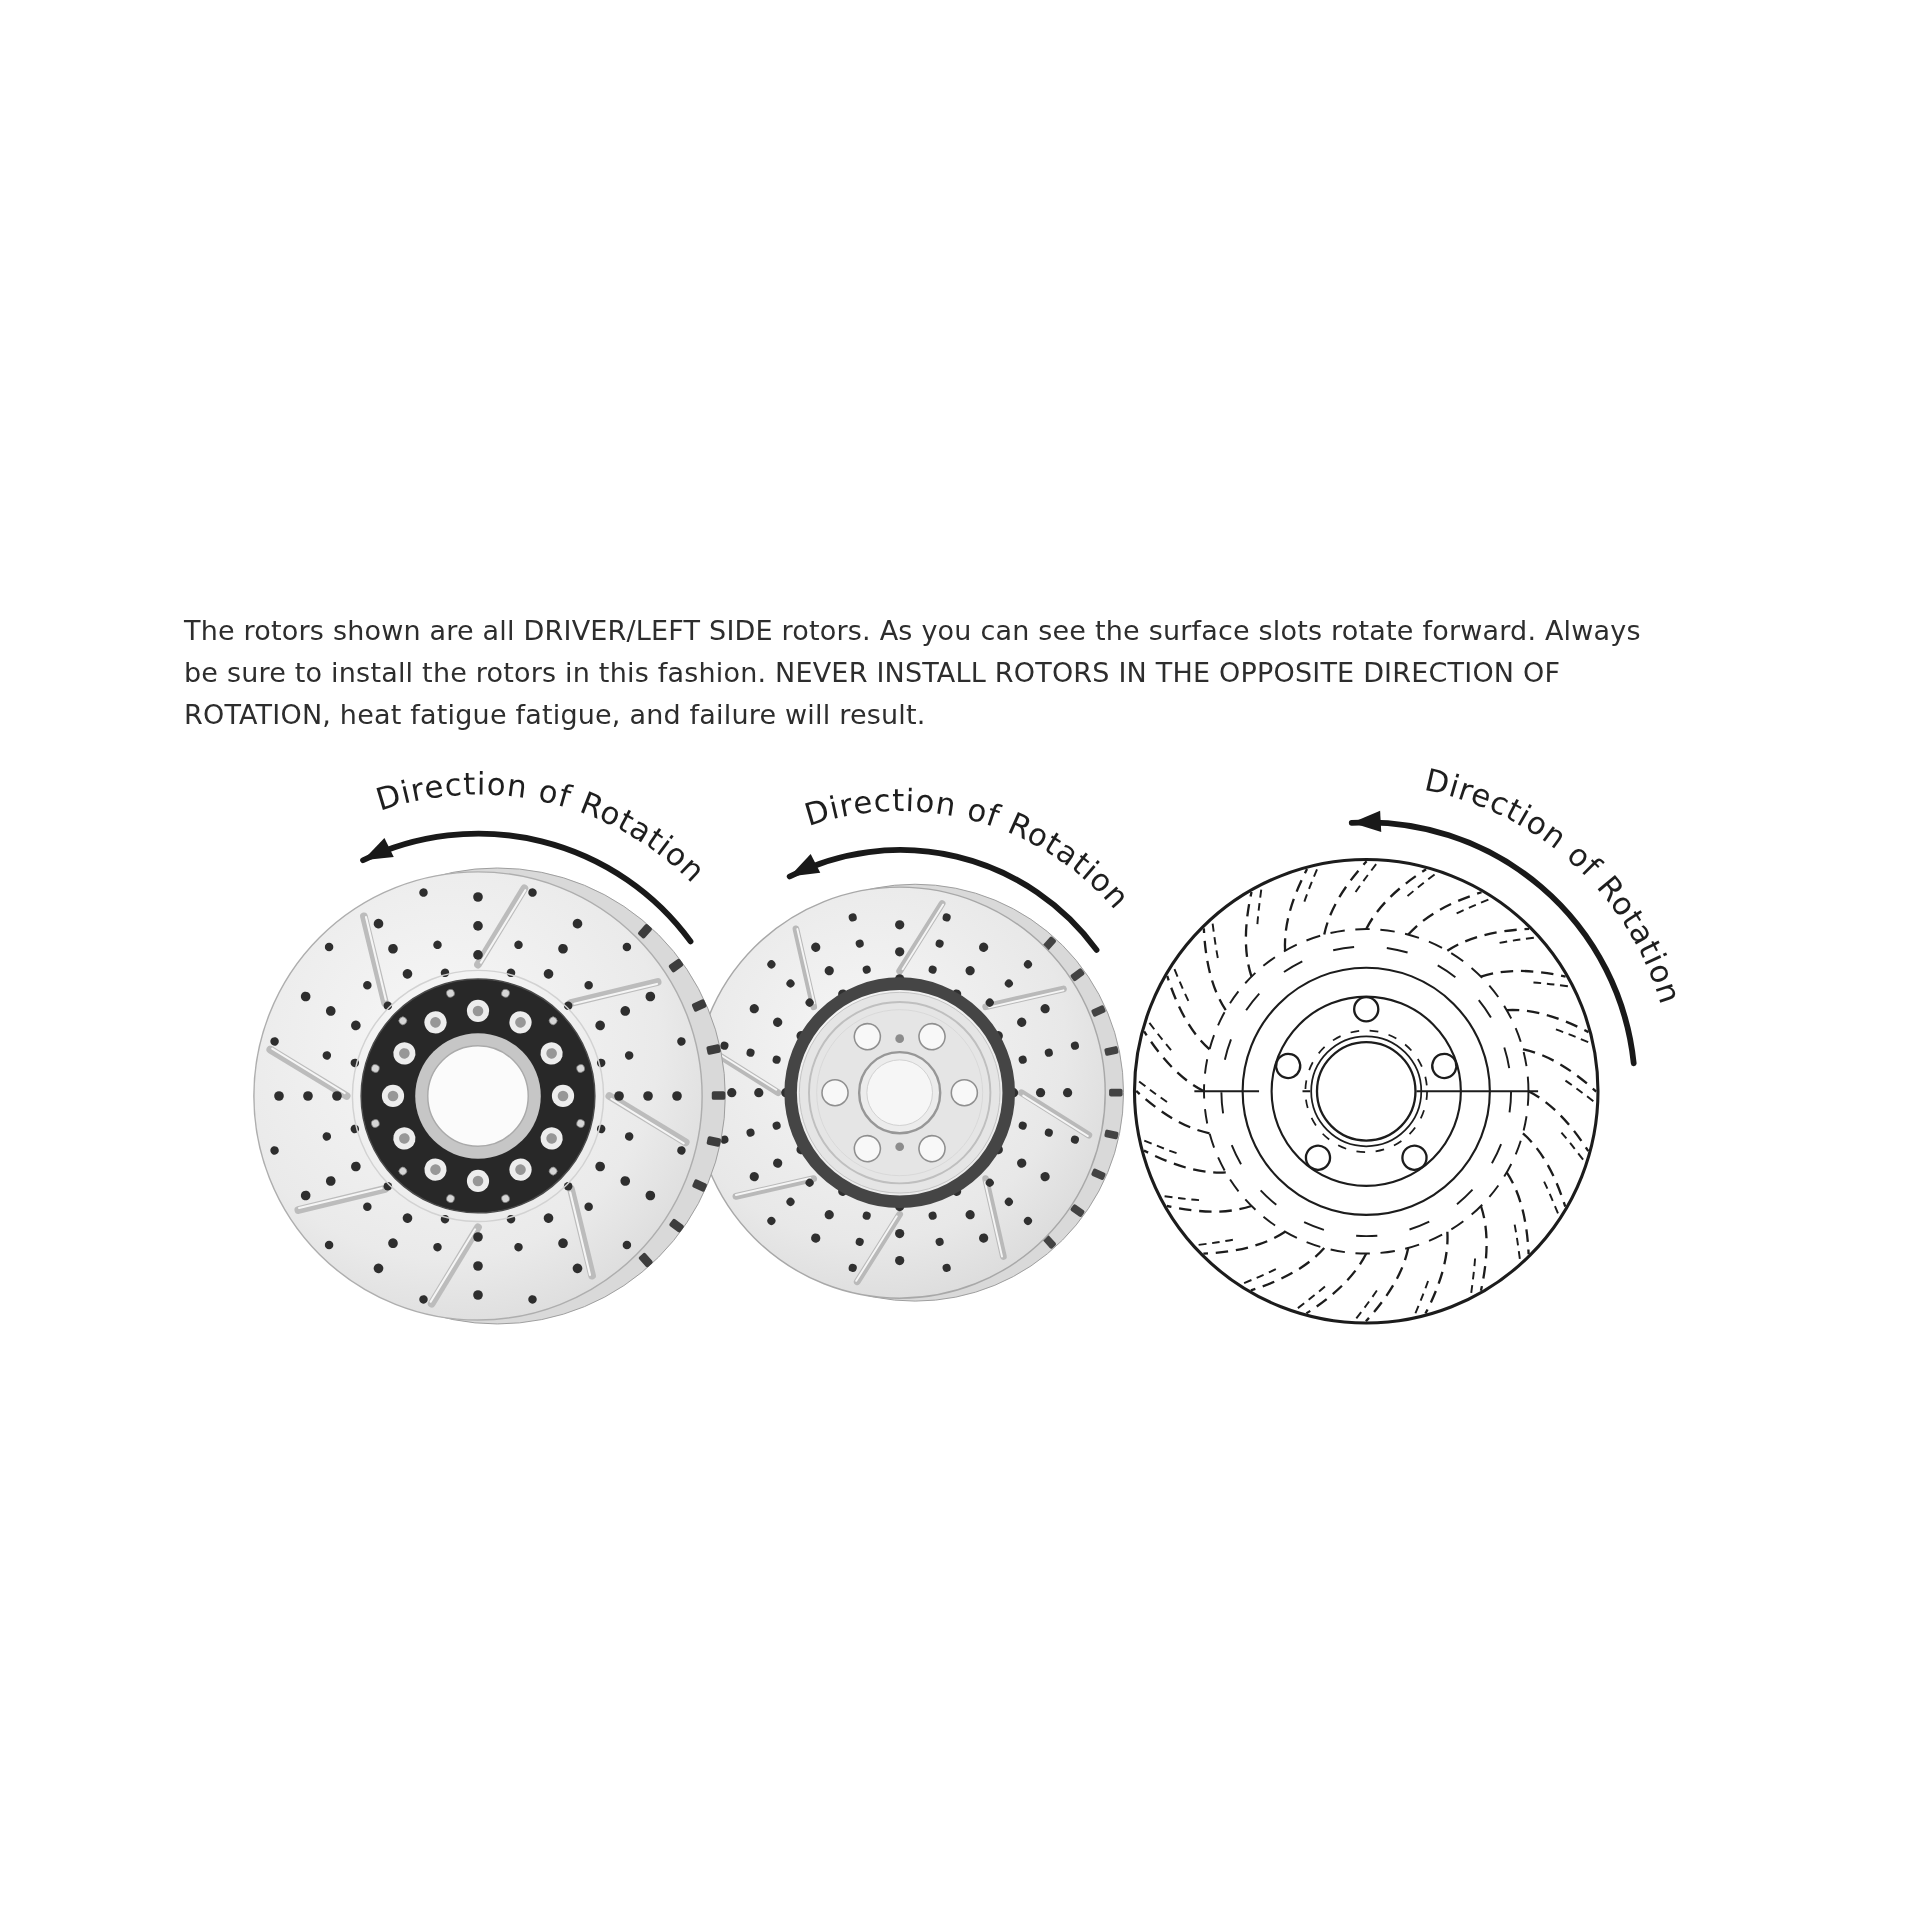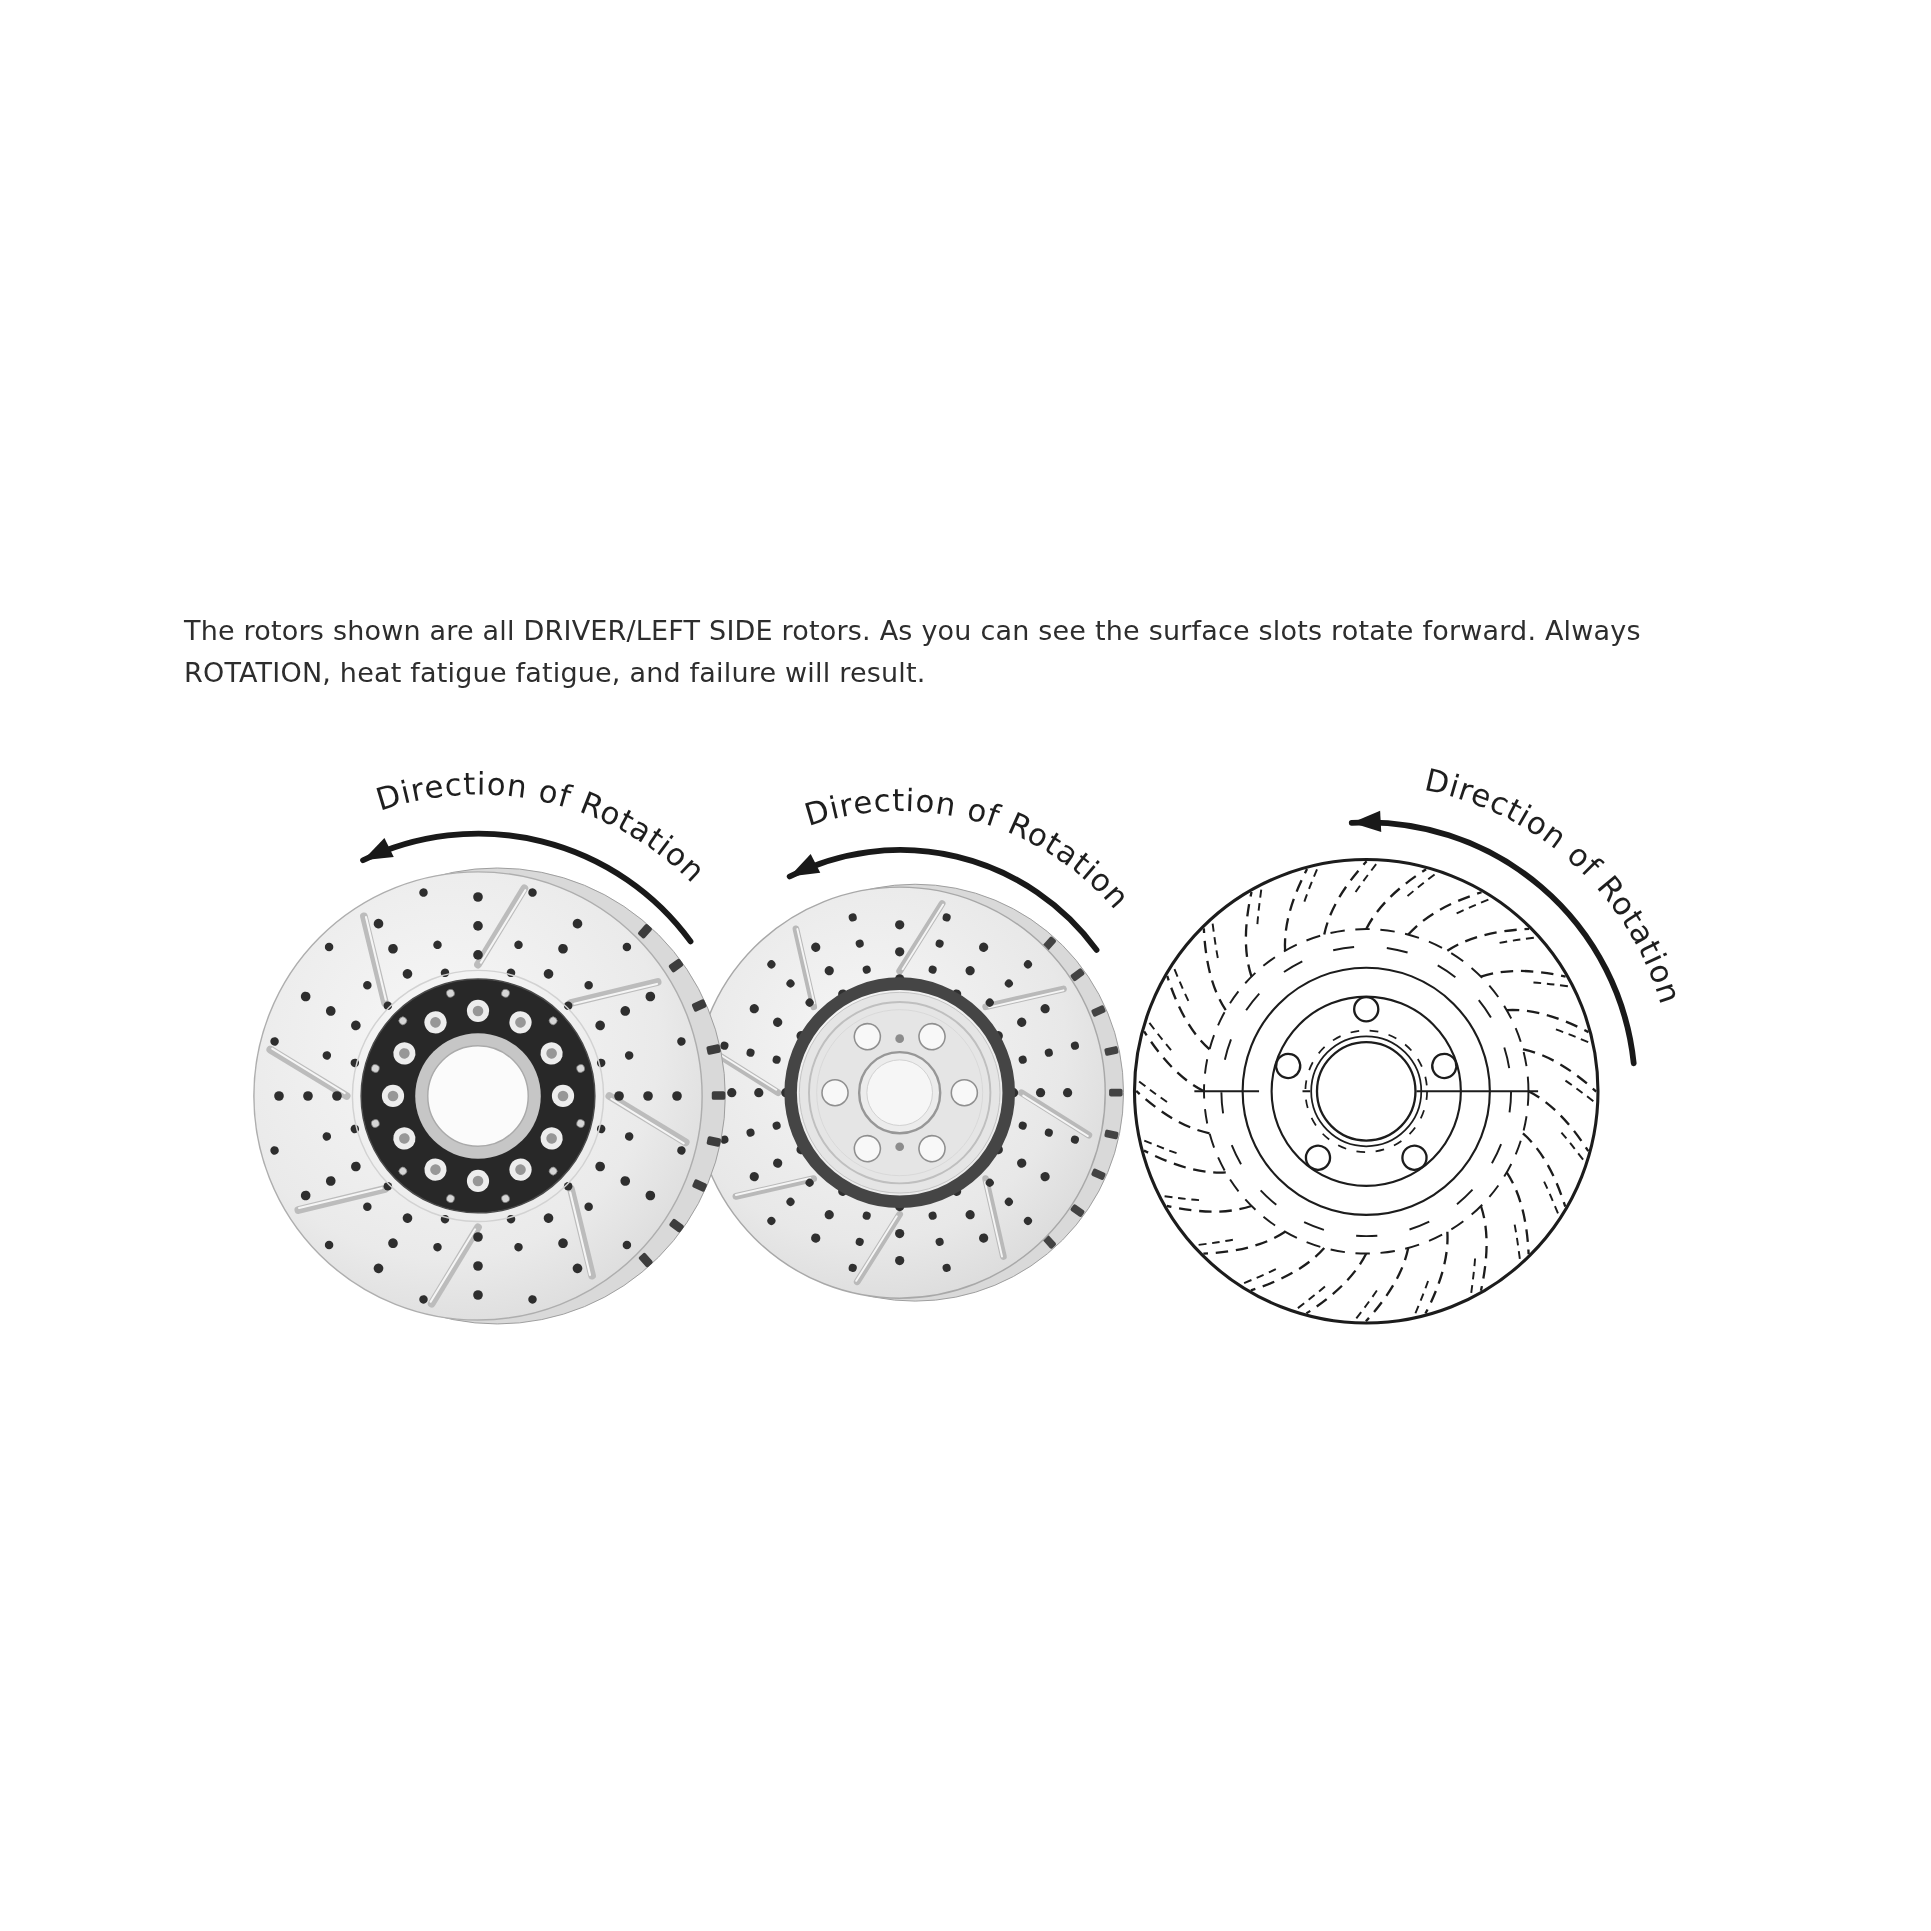--- a/index.html
+++ b/index.html
@@ -12,20 +12,21 @@
   .cap-text{font-family:"DejaVu Sans",sans-serif;font-size:32px;letter-spacing:1px;fill:#1e1e1e;}
   svg{overflow:visible;}
 </style>
 </head>
 <body>
 
 <div class="canvas">
 
   <p class="intro">
     <span class="line">The rotors shown are all DRIVER/LEFT SIDE rotors. As you can see the surface slots rotate forward. Always</span>
+    <span class="line">be sure to install the rotors in this fashion. NEVER INSTALL ROTORS IN THE OPPOSITE DIRECTION OF</span>
     <span class="line">ROTATION, heat fatigue fatigue, and failure will result.</span>
   </p>
 
   <svg class="fig" style="left:560px;top:753px;" width="579" height="579" viewBox="0 0 600 600">
     <defs>
       <radialGradient id="g2" cx="42%" cy="38%" r="78%">
         <stop offset="0%" stop-color="#f6f6f6"></stop>
         <stop offset="62%" stop-color="#e8e8e8"></stop>
         <stop offset="100%" stop-color="#d3d3d3"></stop>
       </radialGradient>

